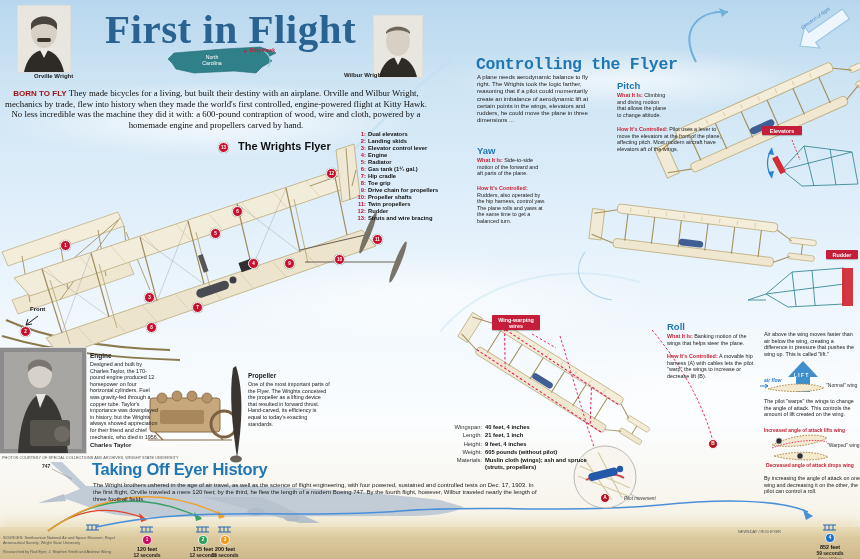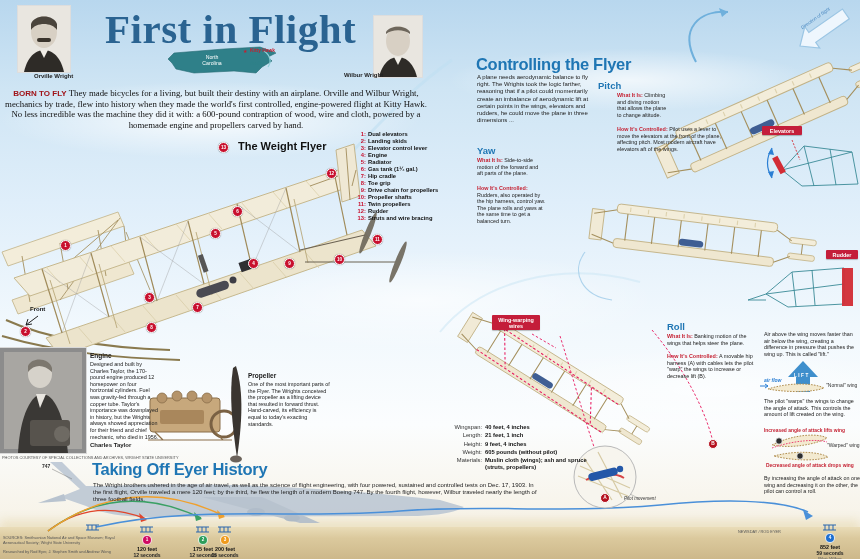--- a/index.html
+++ b/index.html
@@ -243,21 +243,21 @@
   <div class="a" style="left:198px;top:55px;width:28px;font-size:5.2px;color:#fff;text-align:center;line-height:1.15;">North Carolina</div>
   <div class="a" style="left:243px;top:48px;font-size:5px;color:#c41f30;">★</div>
   <div class="a redcap" style="left:250px;top:48px;">Kitty Hawk</div>
   <div class="a" style="left:250px;top:56px;width:18px;font-size:4.6px;font-style:italic;color:#2f8089;line-height:1.1;">Outer Banks</div>
 
   <div class="a intro" style="left:4px;top:88px;">
     <span class="lead">BORN TO FLY</span>
     <span>They made bicycles for a living, but built their destiny with an airplane. Orville and Wilbur Wright, mechanics by trade, flew into history when they made the world's first controlled, engine-powered flight at Kitty Hawk. No less incredible was the machine they did it with: a 600-pound contraption of wood, wire and cloth, powered by a homemade engine and propellers carved by hand.</span>
   </div>
 
-  <div class="a h-flyer" style="left:238px;top:140px;">The Weight Flyer</div>
+  <div class="a h-flyer" style="left:238px;top:140px;">The Wrights Flyer</div>
   <div class="a" style="left:352px;top:131px;width:92px;">
 
       <div class="part">
         <span class="part-num">1:</span>
         <span class="part-label">Dual elevators</span>
       </div>
 
       <div class="part">
         <span class="part-num">2:</span>
         <span class="part-label">Landing skids</span>
@@ -376,34 +376,34 @@
         <span class="spec-label">Weight:</span>
         <span class="spec-value">605 pounds (without pilot)</span>
       </div>
 
       <div class="spec">
         <span class="spec-label">Materials:</span>
         <span class="spec-value">Muslin cloth (wings); ash and spruce (struts, propellers)</span>
       </div>
     </div>
 
-  <div class="a h-blue-lg" style="left:476px;top:55px;">Controlling the Flyer</div>
+  <div class="a h-blue-lg" style="left:476px;top:55px;font-family:Liberation Mono, monospace;">Controlling the Flyer</div>
   <div class="a bx" style="left:477px;top:74px;width:118px;">A plane needs aerodynamic balance to fly right. The Wrights took the logic farther, reasoning that if a pilot could momentarily create an imbalance of aerodynamic lift at certain points in the wings, elevators and rudders, he could move the plane in three dimensions ...</div>
 
   <div class="a h-blue-sm" style="left:477px;top:145px;">Yaw</div>
   <div class="a bxs" style="left:477px;top:157px;width:66px;">
     <span class="rl">What It Is:</span>
     <span>Side-to-side motion of the forward and aft parts of the plane.</span>
   </div>
   <div class="a bxs" style="left:477px;top:185px;width:72px;">
     <span class="rl">How It's Controlled:</span>
     <span>Rudders, also operated by the hip harness, control yaw. The plane rolls and yaws at the same time to get a balanced turn.</span>
   </div>
 
-  <div class="a h-blue-sm" style="left:598px;top:80px;text-align:center;">Pitch</div>
+  <div class="a h-blue-sm" style="left:617px;top:80px;text-align:center;">Pitch</div>
   <div class="a bxs" style="left:617px;top:92px;width:50px;">
     <span class="rl">What It Is:</span>
     <span>Climbing and diving motion that allows the plane to change altitude.</span>
   </div>
   <div class="a bxs" style="left:617px;top:126px;width:112px;">
     <span class="rl">How It's Controlled:</span>
     <span>Pilot uses a lever to move the elevators at the front of the plane, affecting pitch. Most modern aircraft have elevators aft of the wings.</span>
   </div>
 
   <div class="a h-blue-sm" style="left:667px;top:321px;text-align:right;">Roll</div>

